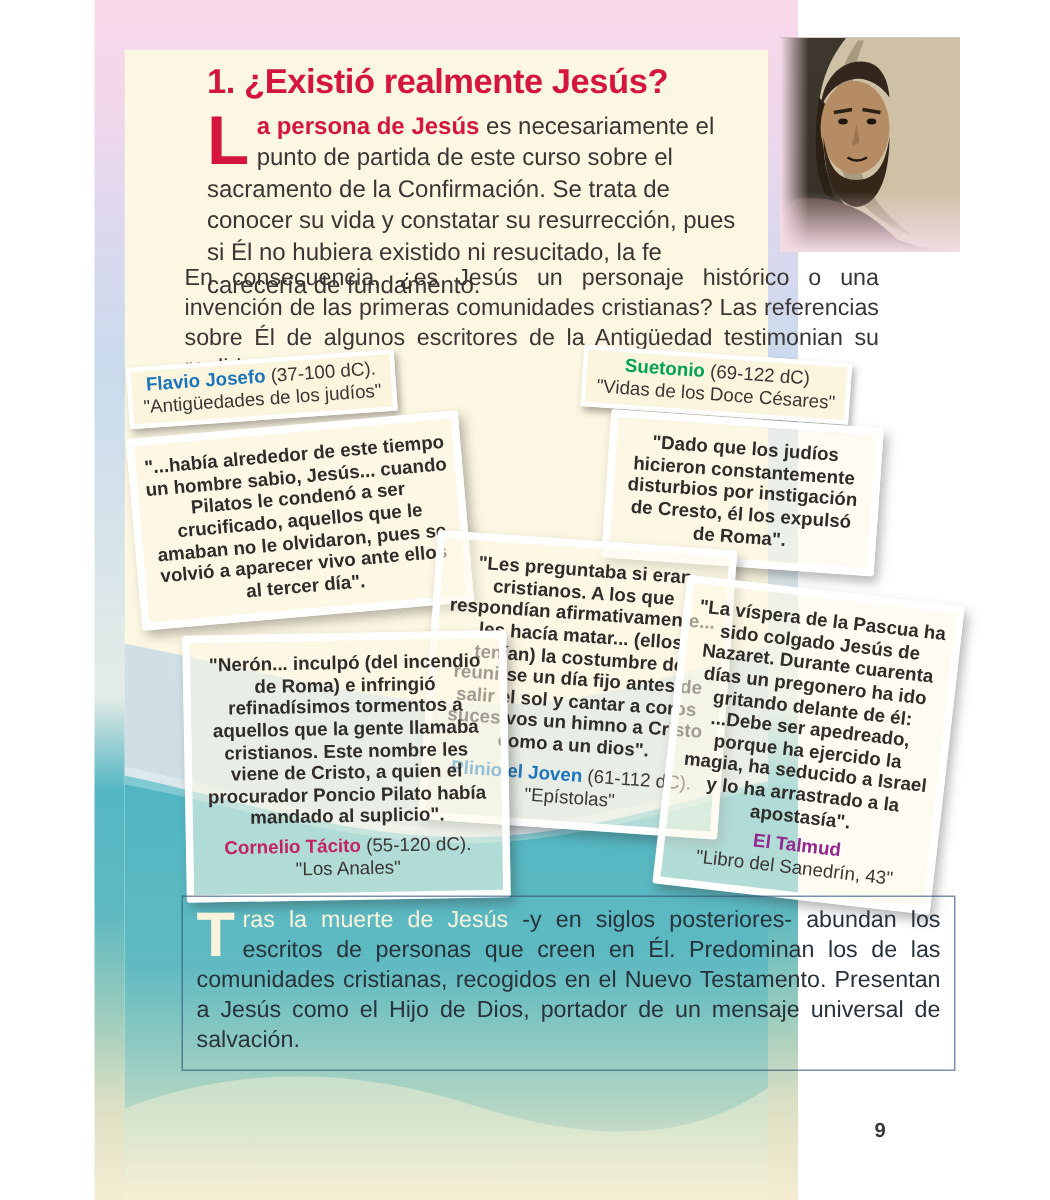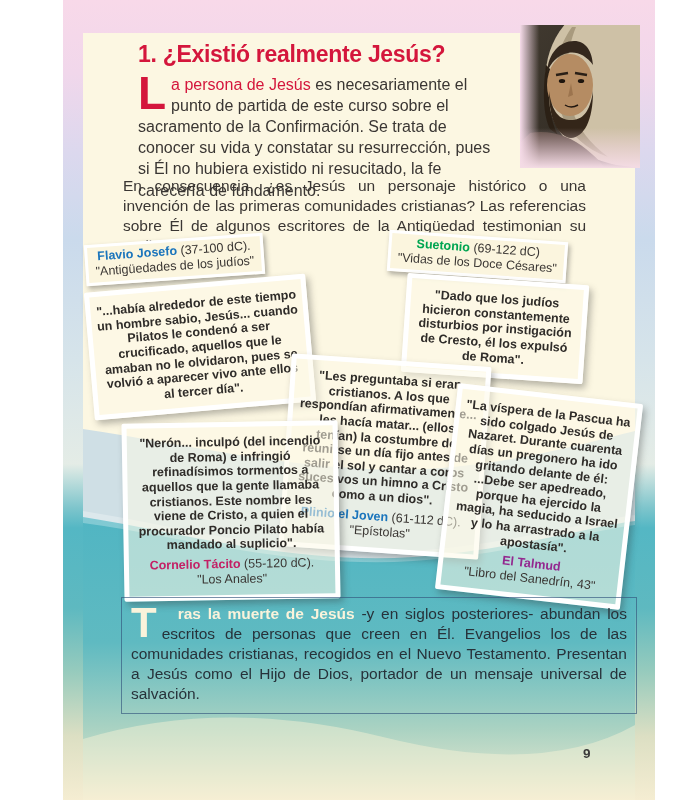--- a/index.html
+++ b/index.html
@@ -1,32 +1,32 @@
 <!DOCTYPE html>
 <html><head>
 <meta charset="utf-8">
 <style>
   html,body{margin:0;padding:0;}
   .canvas{position:relative;width:700px;height:800px;background:#ffffff;overflow:hidden;
           font-family:"Liberation Sans",sans-serif;}
-  .page{position:absolute;left:63px;top:0;width:592px;height:800px;
+  .page{position:absolute;left:63px;top:0;width:469px;height:800px;
         background:linear-gradient(180deg,
           #F8D9E9 0%, #F1D7EB 9%, #DCD8EE 19%, #CADAEC 30%, #D6E4EA 45%,
           #E4ECE6 58%, #7EC5CC 63.5%, #54B7C4 66%, #5EB9C0 76%, #97CBBD 84%,
           #DCDFC3 92%, #F5EDD2 100%);}
   .content{position:absolute;left:20px;top:33px;right:20px;bottom:0;}
   .waves{position:absolute;left:0;top:0;width:100%;height:100%;}
 
   .title{position:absolute;left:55px;top:8px;font-size:23px;font-weight:bold;
          color:#D4163C;letter-spacing:-0.3px;white-space:nowrap;}
   .intro{position:absolute;left:55px;top:41px;width:354px;font-size:16px;
          line-height:1.32;color:#3A3633;}
   .dropcap{float:left;font-size:46px;line-height:0.78;font-weight:bold;
            color:#D4163C;margin:2px 5px 0 0;}
-  .lead{font-weight:normal;color:#D4163C;}
+  .lead{font-weight:bold;color:#D4163C;}
   .question{position:absolute;left:40px;top:143px;width:463px;font-size:15.5px;
             line-height:1.3;color:#3A3633;text-align:justify;}
 
   .card{position:absolute;background:rgba(253,249,231,0.55);border:5px solid #ffffff;
         border-radius:2px;box-shadow:3px 4px 7px rgba(50,50,50,0.35);
         padding:8px 5px;text-align:center;}
   .quote{font-weight:bold;font-size:12.5px;line-height:1.17;color:#2F2C29;}
   .card-footer{margin-top:5px;font-size:12.5px;line-height:1.2;color:#3A3633;}
   .author{font-weight:bold;}
   .label{position:absolute;background:#FBF5DE;border:3px solid #ffffff;
@@ -44,21 +44,21 @@
   #tacito-card{left:40px;top:389px;width:196px;transform:rotate(-1deg);}
   #talmud-card{left:363px;top:360px;width:166px;transform:rotate(6.5deg);}
 
   .bottom-box{position:absolute;left:38px;top:564px;width:496px;
               border:1px solid rgba(50,85,125,0.65);padding:6px 9px 9px;
               color:#27323A;font-size:15.5px;line-height:1.29;text-align:justify;}
   .bottom-box p{margin:0;}
   .bottom-box .p2{margin-top:10px;}
   .dropcap-t{float:left;font-size:42px;line-height:0.8;font-weight:bold;
              color:#FAF3DB;margin:2px 5px 0 0;}
-  .lead-t{font-weight:bold;color:#FAF3DB;margin-left:16px;}
+  .lead-t{font-weight:normal;color:#FAF3DB;}
 
   .page-number{position:absolute;left:520px;top:746px;font-size:13.5px;
                font-weight:bold;color:#3A3A3A;}
   .photo{position:absolute;left:457px;top:25px;width:120px;height:143px;}
 </style>
 </head>
 <body>
 
 <div class="canvas">
   <div class="page">
@@ -123,21 +123,21 @@
       <div class="card" id="talmud-card">
         <div class="quote">"La víspera de la Pascua ha sido colgado Jesús de Nazaret. Durante cuarenta días un pregonero ha ido gritando delante de él: ...Debe ser apedreado, porque ha ejercido la magia, ha seducido a Israel y lo ha arrastrado a la apostasía".</div>
         <div class="card-footer">
           <div class="author c-purple">El Talmud</div>
           <div>"Libro del Sanedrín, 43"</div>
         </div>
       </div>
 
       <div class="bottom-box">
         <p>
-          <span class="dropcap-t">T</span><span class="lead-t">ras la muerte de Jesús</span><span> -y en siglos posteriores- abundan los escritos de personas que creen en Él. Evangelios los de las comunidades cristianas, recogidos en el Nuevo Testamento. Presentan a Jesús como el Hijo de Dios, portador de un mensaje universal de salvación.</span>
+          <span class="dropcap-t">T</span><span class="lead-t">ras la muerte de Jesús</span><span> -y en siglos posteriores- abundan los escritos de personas que creen en Él. Predominan los de las comunidades cristianas, recogidos en el Nuevo Testamento. Presentan a Jesús como el Hijo de Dios, portador de un mensaje universal de salvación.</span>
         </p>
       </div>
     </div>
 
     <svg class="photo" viewBox="0 0 120 143">
       <defs>
         <linearGradient id="pb" x1="0" y1="0" x2="1" y2="1">
           <stop offset="0" stop-color="#413A30"></stop>
             <stop offset="1" stop-color="#2C261F"></stop>
         </linearGradient>

